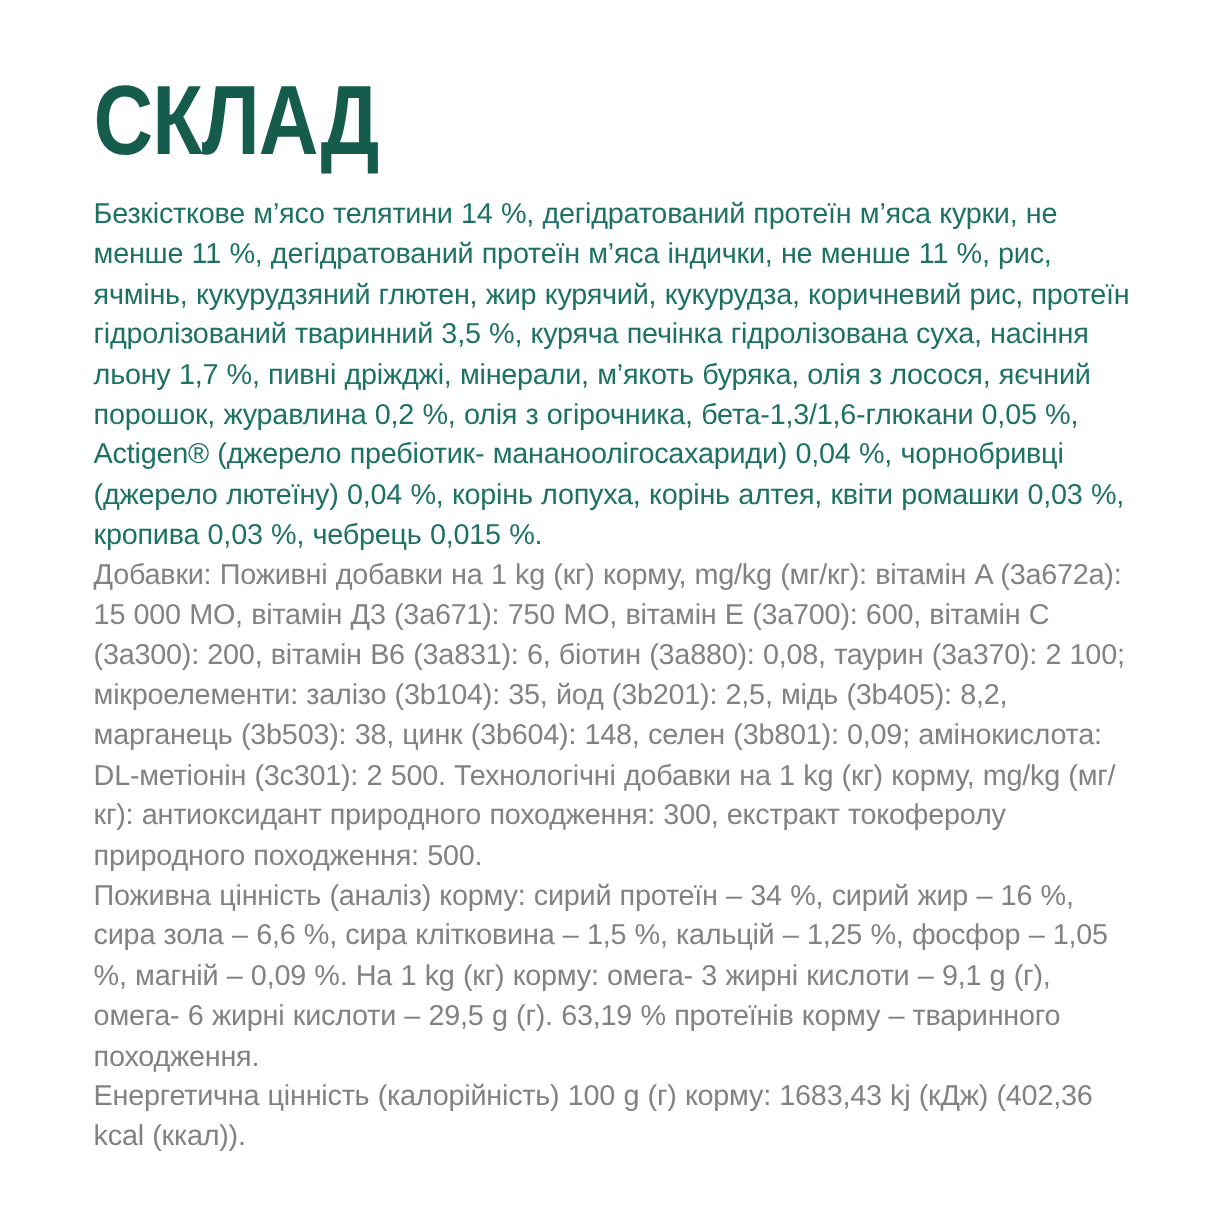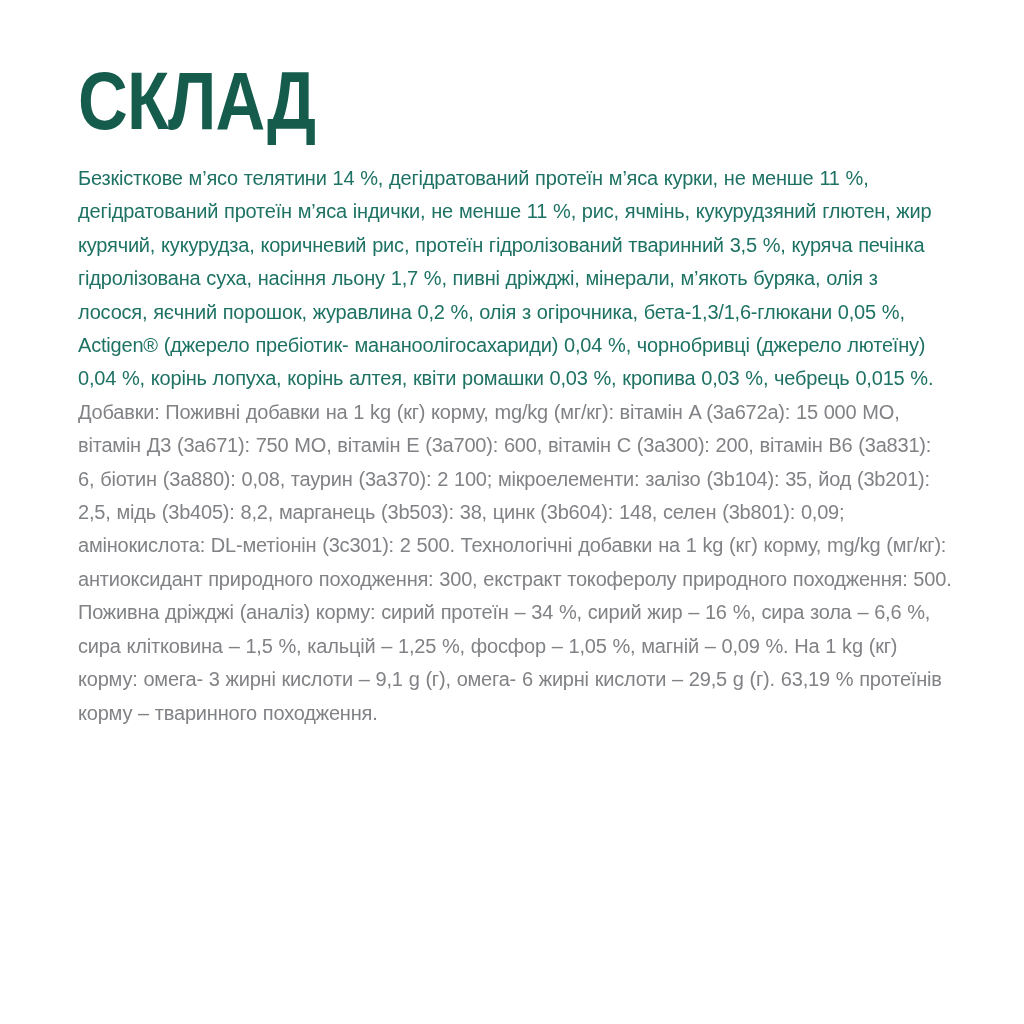--- a/index.html
+++ b/index.html
@@ -29,21 +29,21 @@
     color: var(--title-color, #155c4d);
     transform: scaleX(0.84);
     transform-origin: left center;
     white-space: nowrap;
   }
   .text-block {
     width: 874px;
   }
   .para {
     margin: 0;
-    font-size: 20px;
+    font-size: 24px;
     line-height: 33.4px;
     letter-spacing: -0.2px;
     word-spacing: 0.5px;
   }
   .para.green { color: var(--ingredients-text, #1e7264); }
   .para.gray  { color: var(--secondary-text, #808285); }
   .para b     { font-weight: 400; }
 </style>
 </head>
 <body>
@@ -51,17 +51,18 @@
 <div class="page">
 
   <h1 class="title">СКЛАД</h1>
 
   <div class="text-block">
 
     <p class="para green"><span>Безкісткове м’ясо телятини 14 %, дегідратований протеїн м’яса курки, не менше 11 %, дегідратований протеїн м’яса індички, не менше 11 %, рис, ячмінь, кукурудзяний глютен, жир курячий, кукурудза, коричневий рис, протеїн гідролізований тваринний 3,5 %, куряча печінка гідролізована суха, насіння льону 1,7 %, пивні дріжджі, мінерали, м’якоть буряка, олія з лосося, яєчний порошок, журавлина 0,2 %, олія з огірочника, бета-1,3/1,6-глюкани 0,05 %, Actigen® (джерело пребіотик- мананоолігосахариди) 0,04 %, чорнобривці (джерело лютеїну) 0,04 %, корінь лопуха, корінь алтея, квіти ромашки 0,03 %, кропива 0,03 %, чебрець 0,015 %.</span></p>
 
     <p class="para gray"><b>Добавки: Поживні добавки на 1 kg (кг) корму, mg/kg (мг/кг): </b><span>вітамін A (3a672a): 15 000 МО, вітамін Д3 (3a671): 750 МО, вітамін E (3a700): 600, вітамін C (3a300): 200, вітамін B6 (3a831): 6, біотин (3a880): 0,08, таурин (3a370): 2 100; мікроелементи: залізо (3b104): 35, йод (3b201): 2,5, мідь (3b405): 8,2, марганець (3b503): 38, цинк (3b604): 148, селен (3b801): 0,09; амінокислота: DL-метіонін (3c301): 2 500. Технологічні добавки на 1 kg (кг) корму, mg/kg (мг/кг): антиоксидант природного походження: 300, екстракт токоферолу природного походження: 500.</span></p>
 
-    <p class="para gray"><b>Поживна дріжджі (аналіз) корму: </b><span>сирий протеїн – 34 %, сирий жир – 16 %, сира зола – 6,6 %, сира клітковина – 1,5 %, кальцій – 1,25 %, фосфор – 1,05 %, магній – 0,09 %. На 1 kg (кг) корму: омега- 3 жирні кислоти – 9,1 g (г), омега- 6 жирні кислоти – 29,5 g (г). 63,19 % протеїнів корму – тваринного походження.</span></p>
+    <p class="para gray"><b>Поживна цінність (аналіз) корму: </b><span>сирий протеїн – 34 %, сирий жир – 16 %, сира зола – 6,6 %, сира клітковина – 1,5 %, кальцій – 1,25 %, фосфор – 1,05 %, магній – 0,09 %. На 1 kg (кг) корму: омега- 3 жирні кислоти – 9,1 g (г), омега- 6 жирні кислоти – 29,5 g (г). 63,19 % протеїнів корму – тваринного походження.</span></p>
 
+    <p class="para gray"><b>Енергетична цінність (калорійність) 100 g (г) корму: </b><span>1683,43 kj (кДж) (402,36 kcal (ккал)).</span></p>
 
   </div>
 </div>
 
 </body></html>

